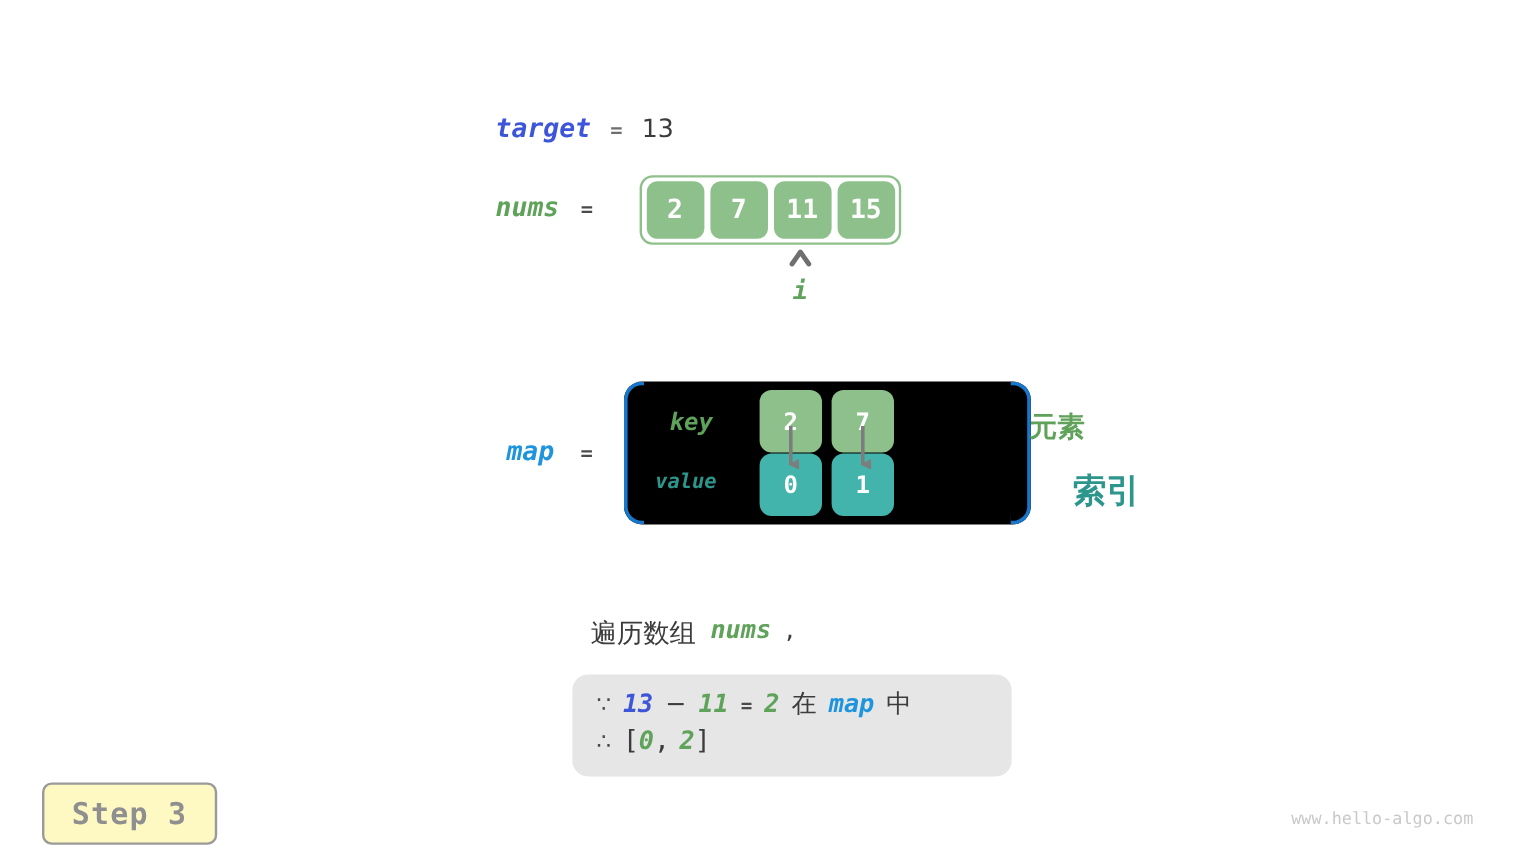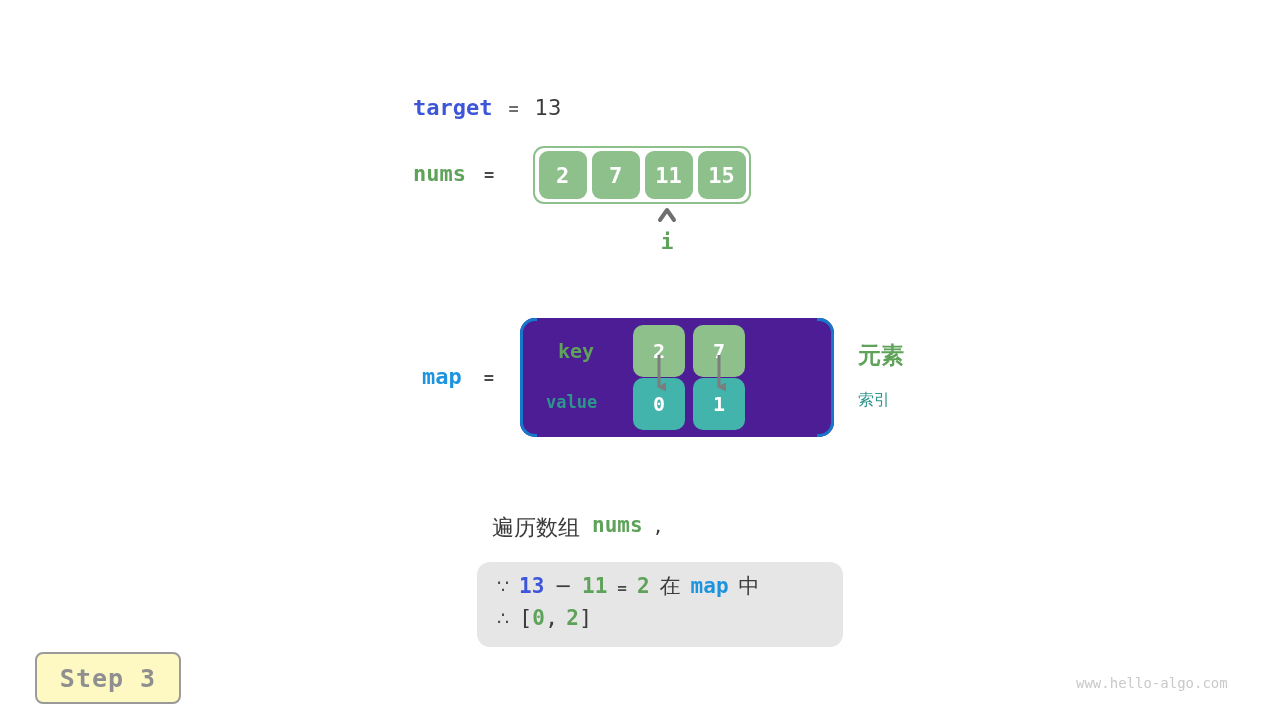--- a/index.html
+++ b/index.html
@@ -6,21 +6,21 @@
   html, body { background: #ffffff; }
   body {
     width: 1280px; height: 720px;
     font-family: "DejaVu Sans", "Liberation Sans", sans-serif;
     color: #3c3c3c;
     position: relative;
     overflow: hidden;
   }
   .canvas { position: absolute; inset: 0; width: 1280px; height: 720px; }
   .mono { font-family: "DejaVu Sans Mono", "Liberation Mono", monospace; }
-  .bold { font-weight: bold; }
+  .bold { font-weight: bold; font-style: italic; }
 
   
   .c-royal  { color: #3d55d8; }
   .c-azure  { color: #1d94dd; }
   .c-green  { color: #5fa25a; }
   .c-teal   { color: #2d968c; }
   .c-dark   { color: #3c3c3c; }
 
   
   .target-row {
@@ -63,22 +63,22 @@
   
   .map-label {
     position: absolute; left: 422px; top: 364px;
     display: flex; align-items: baseline; gap: 22px;
   }
   .map-label .kw { font-size: 22px; }
   .map-label .eq { font-size: 17px; color: #4a4a4a; font-weight: bold; }
 
   .map-box {
     position: absolute; left: 520px; top: 318px;
-    width: 314px; height: 119px;
-    background: #4c1d95; border-radius: 15px;
+    width: 339px; height: 119px;
+    background: #000000; border-radius: 15px;
   }
   .bracket { position: absolute; top: 0; bottom: 0; width: 17px; }
   .bracket.left {
     left: 0;
     border: 3px solid #1777cb; border-right: none;
     border-radius: 15px 0 0 15px;
   }
   .bracket.right {
     right: 0;
     border: 3px solid #1777cb; border-left: none;
@@ -96,22 +96,22 @@
   .map-cell.value { background: #43b4ab; top: 60px; }
   .map-cell.col0  { left: 113px; }
   .map-cell.col1  { left: 173px; }
   .map-arrows { position: absolute; left: 0; top: 0; pointer-events: none; }
 
   .side-label-top {
     position: absolute; left: 858px; top: 340px;
     font-size: 23px; font-weight: bold;
   }
   .side-label-bottom {
-    position: absolute; left: 858px; top: 390px;
-    font-size: 16px; font-weight: normal;
+    position: absolute; left: 894px; top: 390px;
+    font-size: 28px; font-weight: bold;
   }
 
   
   .caption {
     position: absolute; left: 492px; top: 513px;
     display: flex; align-items: flex-start; gap: 12px;
     font-size: 22px;
   }
   .caption .code { font-size: 21px; }
 

